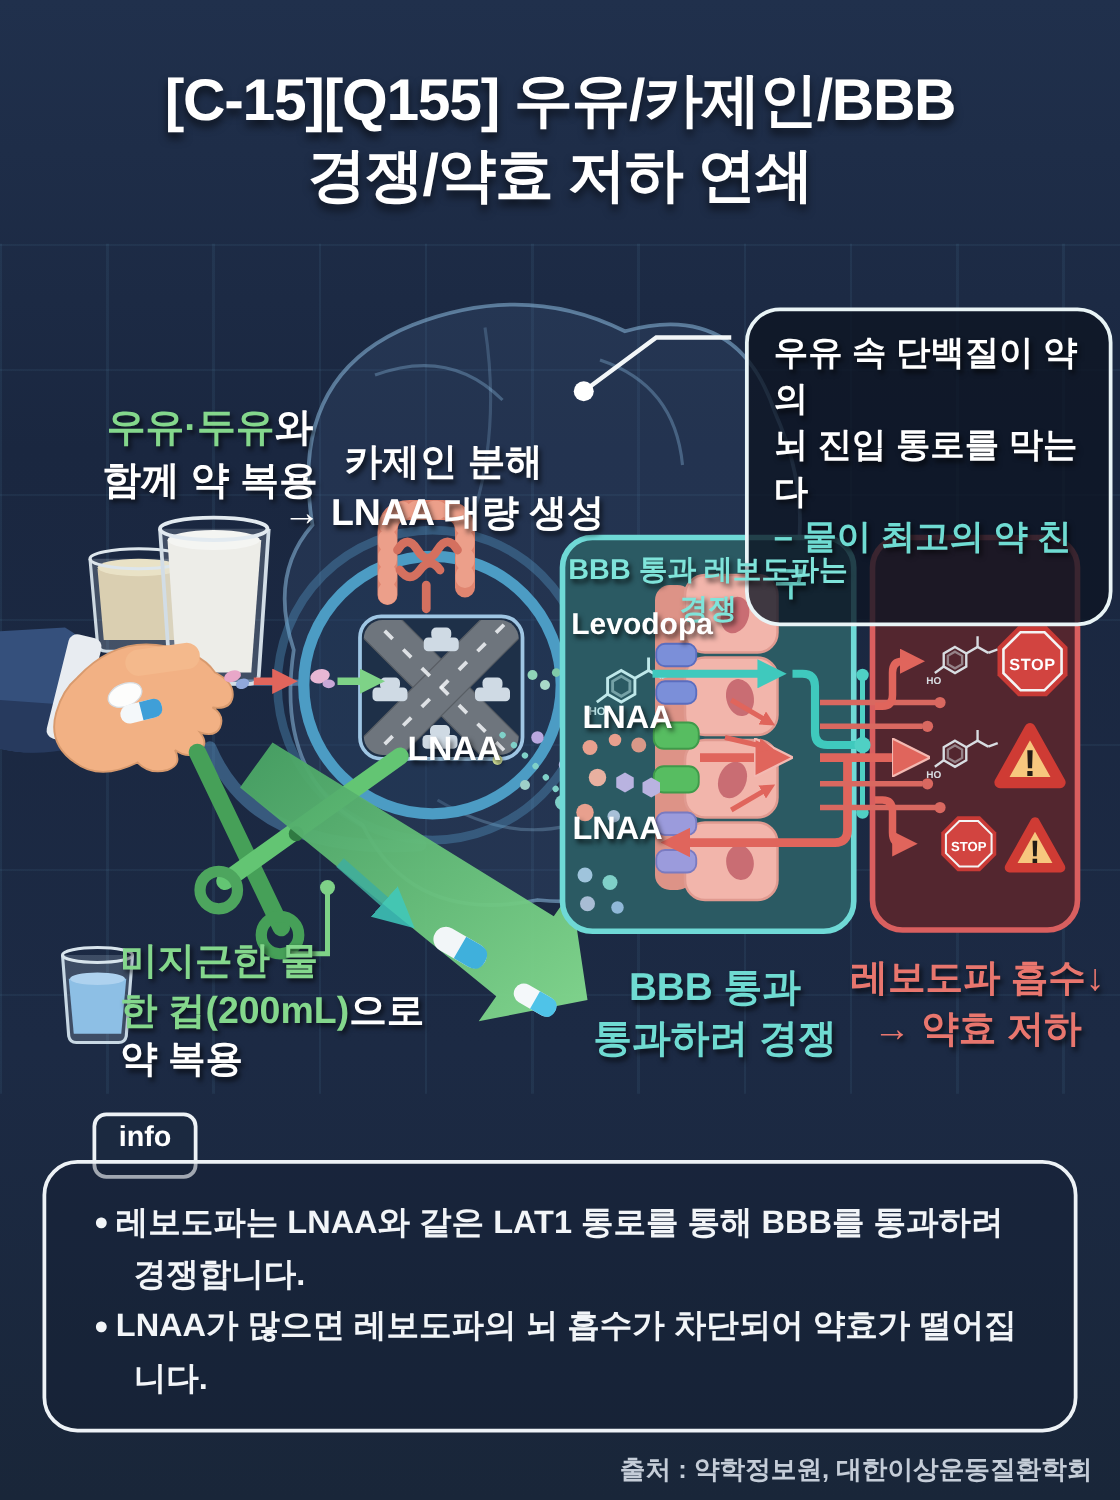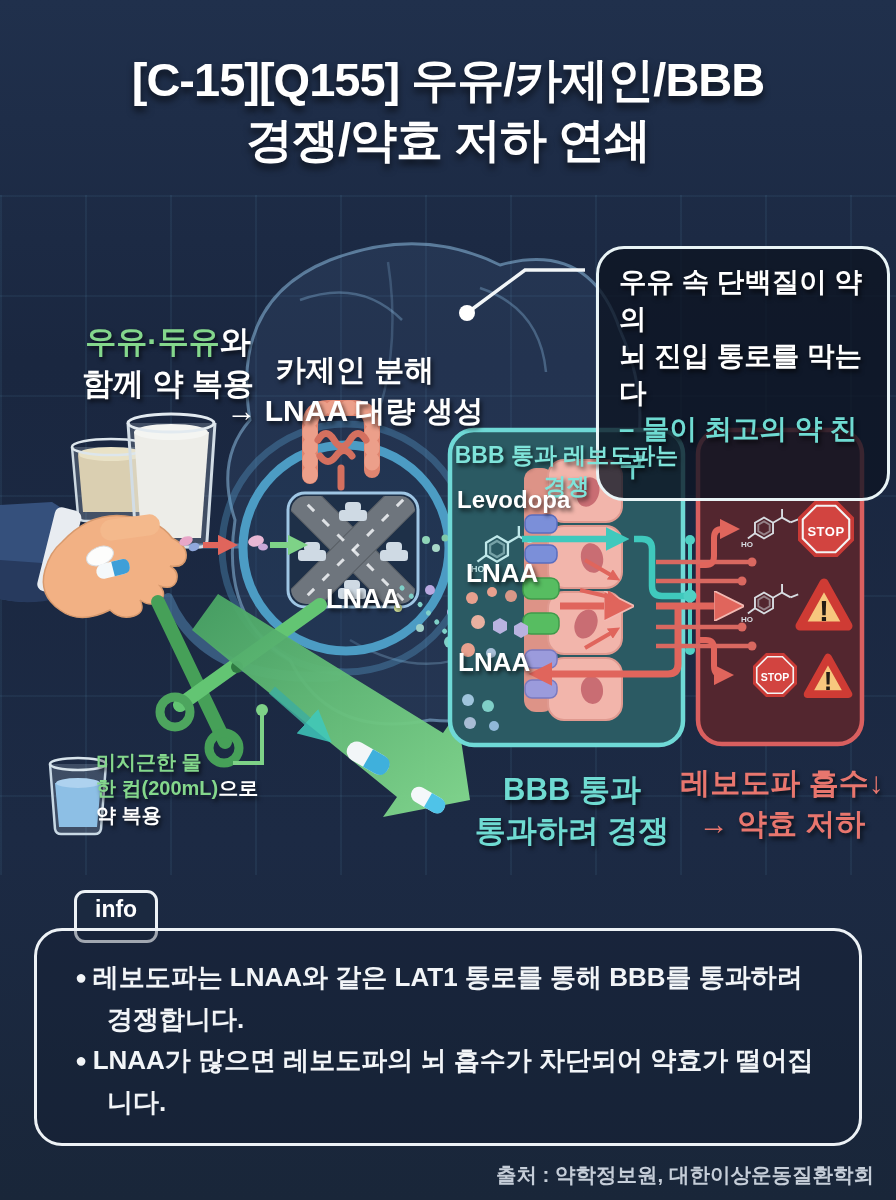--- a/index.html
+++ b/index.html
@@ -35,21 +35,21 @@
   .bbb-title{left:452px; top:440px; width:229px; text-align:center;
              font-size:23px; font-weight:800; color:#7fe4da;}
   .levodopa{left:457px; top:486px; font-size:24px; font-weight:800; color:#fff;}
   .lnaa-tag{font-size:26px; font-weight:800; color:#fff;}
   .lnaa1{left:466px; top:558px;}
   .lnaa2{left:458px; top:647px;}
   .bbb-caption{left:462px; top:770px; width:220px; text-align:center;
                font-size:31px; font-weight:800; color:#6fdbd2; line-height:1.32;}
   .result-caption{left:676px; top:763px; width:212px; text-align:center;
                   font-size:30px; font-weight:800; color:#e8766e; line-height:1.35;}
-  .water-label{left:96px; top:749px; font-size:20px; font-weight:800; line-height:1.32; color:#fff;}
+  .water-label{left:96px; top:749px; font-size:30px; font-weight:800; line-height:1.32; color:#fff;}
   .water-label .green{color:#84d78c;}
   .info-tab{left:74px; top:890px; border:3px solid #edf2f6; border-radius:11px;
             padding:3px 18px 17px; background:#1b2940; color:#fff;
             font-size:23px; font-weight:800;}
   .info-box{left:34px; top:928px; width:828px; height:218px; box-sizing:border-box;
             border:3.5px solid #edf2f6; border-radius:28px;
             padding:26px 30px 0 38px; background:rgba(20,30,48,.35);}
   .info-box .bullet{color:#f2f5f8; font-size:26px; font-weight:800; line-height:1.6;
                     padding-left:32px; text-indent:-32px;}
   .info-box .bullet::before{content:"\25CF  "; font-size:20px; vertical-align:2px;}

